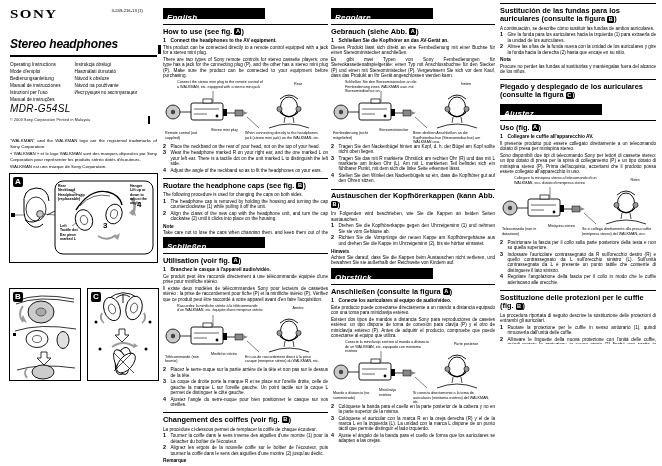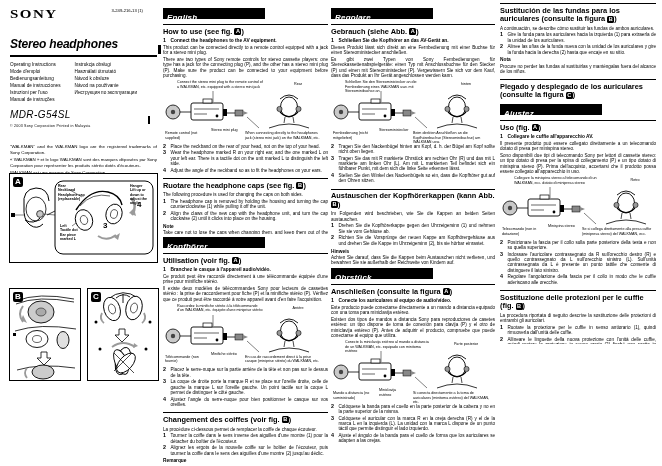--- a/index.html
+++ b/index.html
@@ -26,21 +26,21 @@
   .d-plug{left:48px;top:48px;width:30px}
   .d-note{left:82px;top:51px;width:78px}
   
   .col1{position:absolute;left:10px;top:6px;width:147px}
   .brand{font-family:"Liberation Serif",serif;font-weight:700;font-size:15px;letter-spacing:1.5px;
          transform:scaleY(.9);transform-origin:left top}
   .docno{position:absolute;right:14px;top:2px;font-size:4.2px}
   .title{font-style:italic;font-weight:700;font-size:12px;letter-spacing:-.2px;
          border-bottom:2.4px solid #000;padding:14px 0 4px 0}
   .langs{display:flex;gap:14px;font-size:4.7px;line-height:1.5;margin-top:4px}
-  .model{font-style:italic;font-size:10px;letter-spacing:.4px;margin-top:6px}
+  .model{font-style:italic;font-size:10px;letter-spacing:.4px;margin-top:0}
   .print{font-size:3.6px;letter-spacing:.2px;margin-top:4px}
   .tm{font-size:4.4px;line-height:1.25;margin-top:2px;text-align:justify}
   .tm-block{margin-top:16px}
   .regmark{position:absolute;background:#000}
   
   .figbox{position:absolute;border:1.2px solid #000;background:#fff}
   .figbadge{position:absolute;left:3px;top:3px;background:#000;color:#fff;font-weight:700;
             font-size:8px;line-height:10px;width:10px;text-align:center;border-radius:2px;z-index:2}
   .figsvg{position:absolute;left:0;top:0;width:100%;height:100%}
   .flabel{position:absolute;font-size:3.6px;line-height:1.2;font-weight:700;white-space:pre-line;z-index:2}
@@ -225,21 +225,21 @@
   <div class="step">
       <span class="n">2</span>
       <span class="t">Align the claws of the new cap with the headphone unit, and turn the cap clockwise (2) until it clicks into place on the housing.</span>
     </div>
   <div class="noteh">Note</div>
   <div class="p">Take care not to lose the caps when changing them, and keep them out of the reach of children.</div>
 
 </div>
 
 <div class="sec" style="left:163px;top:237px;width:165px;height:227px">
-  <div class="bar">Kopfhörer</div>
+  <div class="bar">Schließen</div>
   <div class="h2"><span>Utilisation (voir fig. </span><span class="badge">A</span><span>)</span></div>
   <div class="step bold1">
       <span class="n">1</span>
       <span class="t">Branchez le casque à l'appareil audio/vidéo.</span>
     </div>
   <div class="p">Ce produit peut être raccordé directement à une télécommande équipée d'une prise pour minifiche stéréo.</div>
   <div class="p">Il existe deux modèles de télécommandes Sony pour lecteurs de cassettes stéréo : la prise de raccordement pour fiche (P) et la minifiche stéréo (P). Vérifiez que ce produit peut être raccordé à votre appareil avant d'en faire l'acquisition.</div>
   <div class="diag">
     <svg class="dsvg" viewBox="0 0 160 40">
       <path d="M17,22 L28,22 M64,23 L72,23" stroke="#000" stroke-width="0.8" fill="none"></path>

